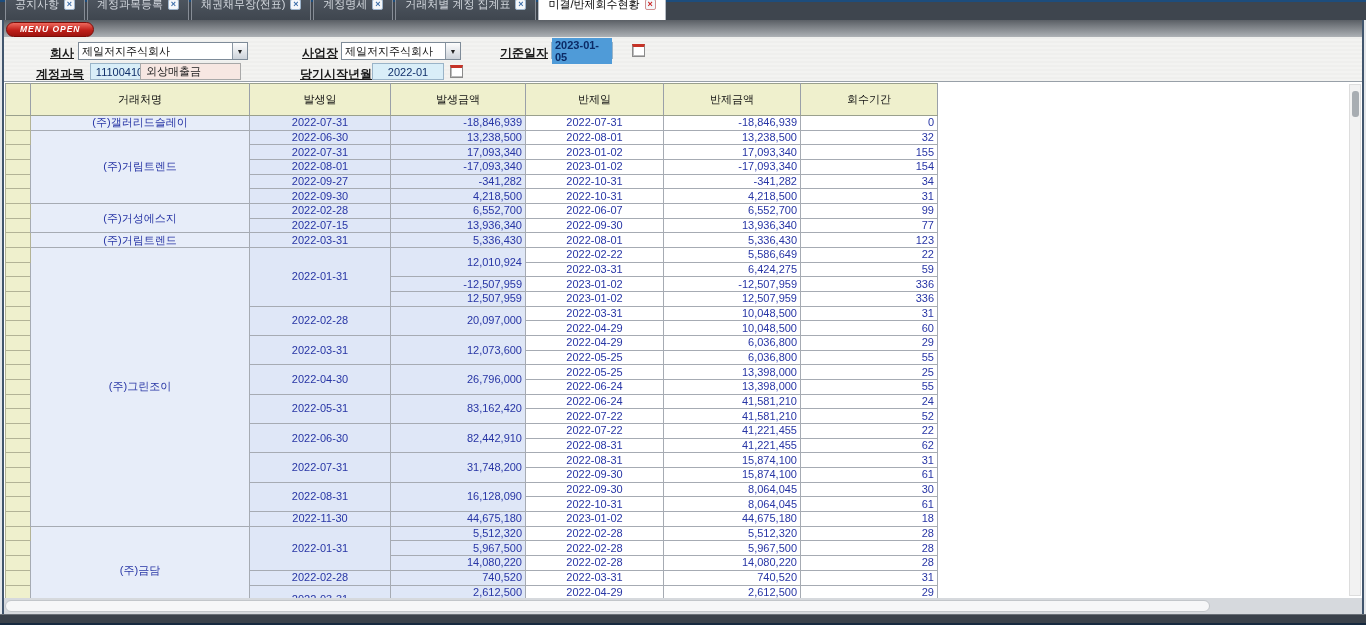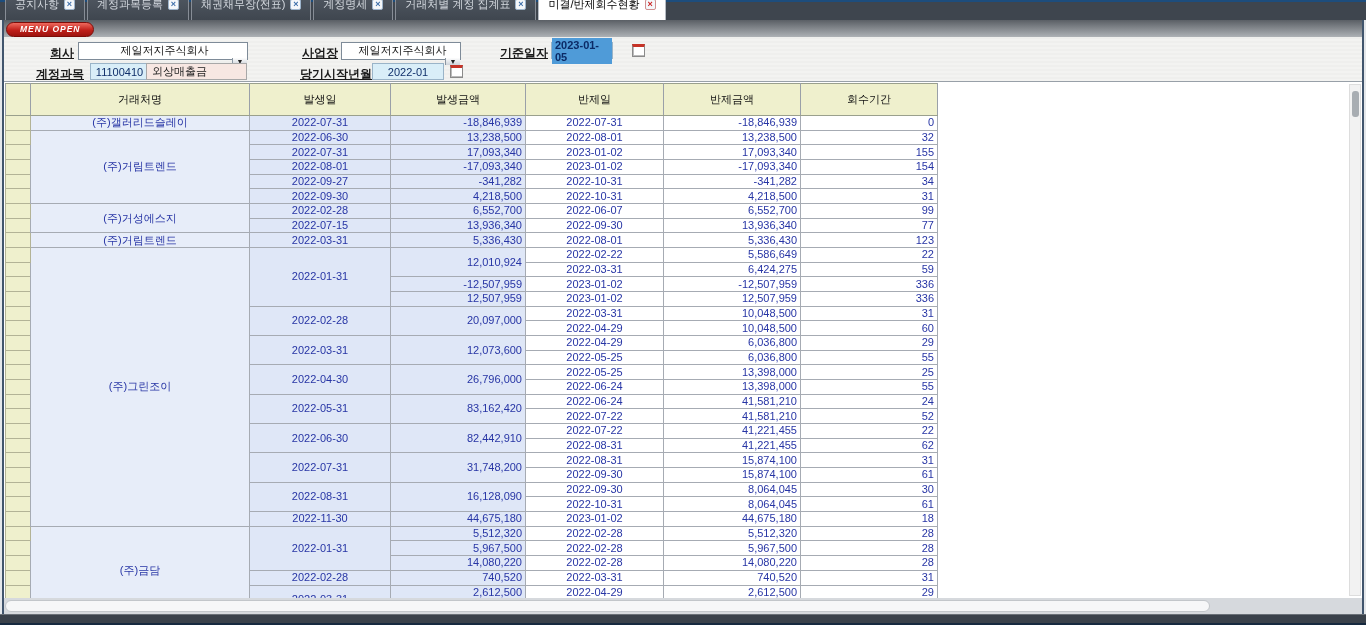--- a/index.html
+++ b/index.html
@@ -36,21 +36,21 @@
     border:1px solid #7e0c08; border-radius:8px; cursor:pointer;
   }
   .formpanel {
     position:absolute; top:37px; left:4px; right:4px; height:45px;
     background:repeating-linear-gradient(0deg,#f3f3f1 0 2px,#efefed 2px 4px);
     border-bottom:1px solid #98a0a8;
   }
   .flabel { position:absolute; font-size:12px; font-weight:bold; color:#1a1a1a; white-space:nowrap;text-decoration:underline; }
   .fselect {
     position:absolute; height:18px; background:#fff; border:1px solid #7e8b98;
-    display:flex; align-items:center; font-size:11px; color:#111; padding-left:3px; cursor:pointer;flex-direction:column;
+    display:flex; align-items:center; font-size:11px; color:#111; padding-left:3px; cursor:pointer;
   }
   .fselect .arrow {
     margin-left:auto; width:15px; align-self:stretch; display:flex; align-items:center; justify-content:center;
     background:linear-gradient(#fdfdfd,#cdd3da); border-left:1px solid #8a96a2; font-size:7px; color:#222;
   }
   .finput {
     position:absolute; height:17px; border:1px solid #9ab4c8; background:#d9eef8;
     font-size:11px; color:#10306a; display:flex; align-items:center; justify-content:center;
   }
   .finput.pink { background:#f7e7e2; border-color:#a8a8a8; color:#222; justify-content:flex-start; padding-left:5px; }
@@ -135,21 +135,21 @@
   <span class="flabel" style="left:496px; top:8px">기준일자</span>
   <div class="finput" style="left:547px; top:5px; width:62px">
     <span class="selected">2023-01-05</span>
   </div>
   <span class="cal" style="left:628px; top:7px"></span>
 
   <span class="flabel" style="left:32px; top:29px">계정과목</span>
   <div class="finput" style="left:86px; top:26px; width:59px">
     <span>11100410</span>
   </div>
-  <div class="finput pink" style="left:142px; top:26px; width:101px">
+  <div class="finput pink" style="left:136px; top:26px; width:101px">
     <span>외상매출금</span>
   </div>
 
   <span class="flabel" style="left:296px; top:29px">당기시작년월</span>
   <div class="finput" style="left:368px; top:26px; width:72px">
     <span>2022-01</span>
   </div>
   <span class="cal" style="left:446px; top:28px"></span>
 </div>
 

